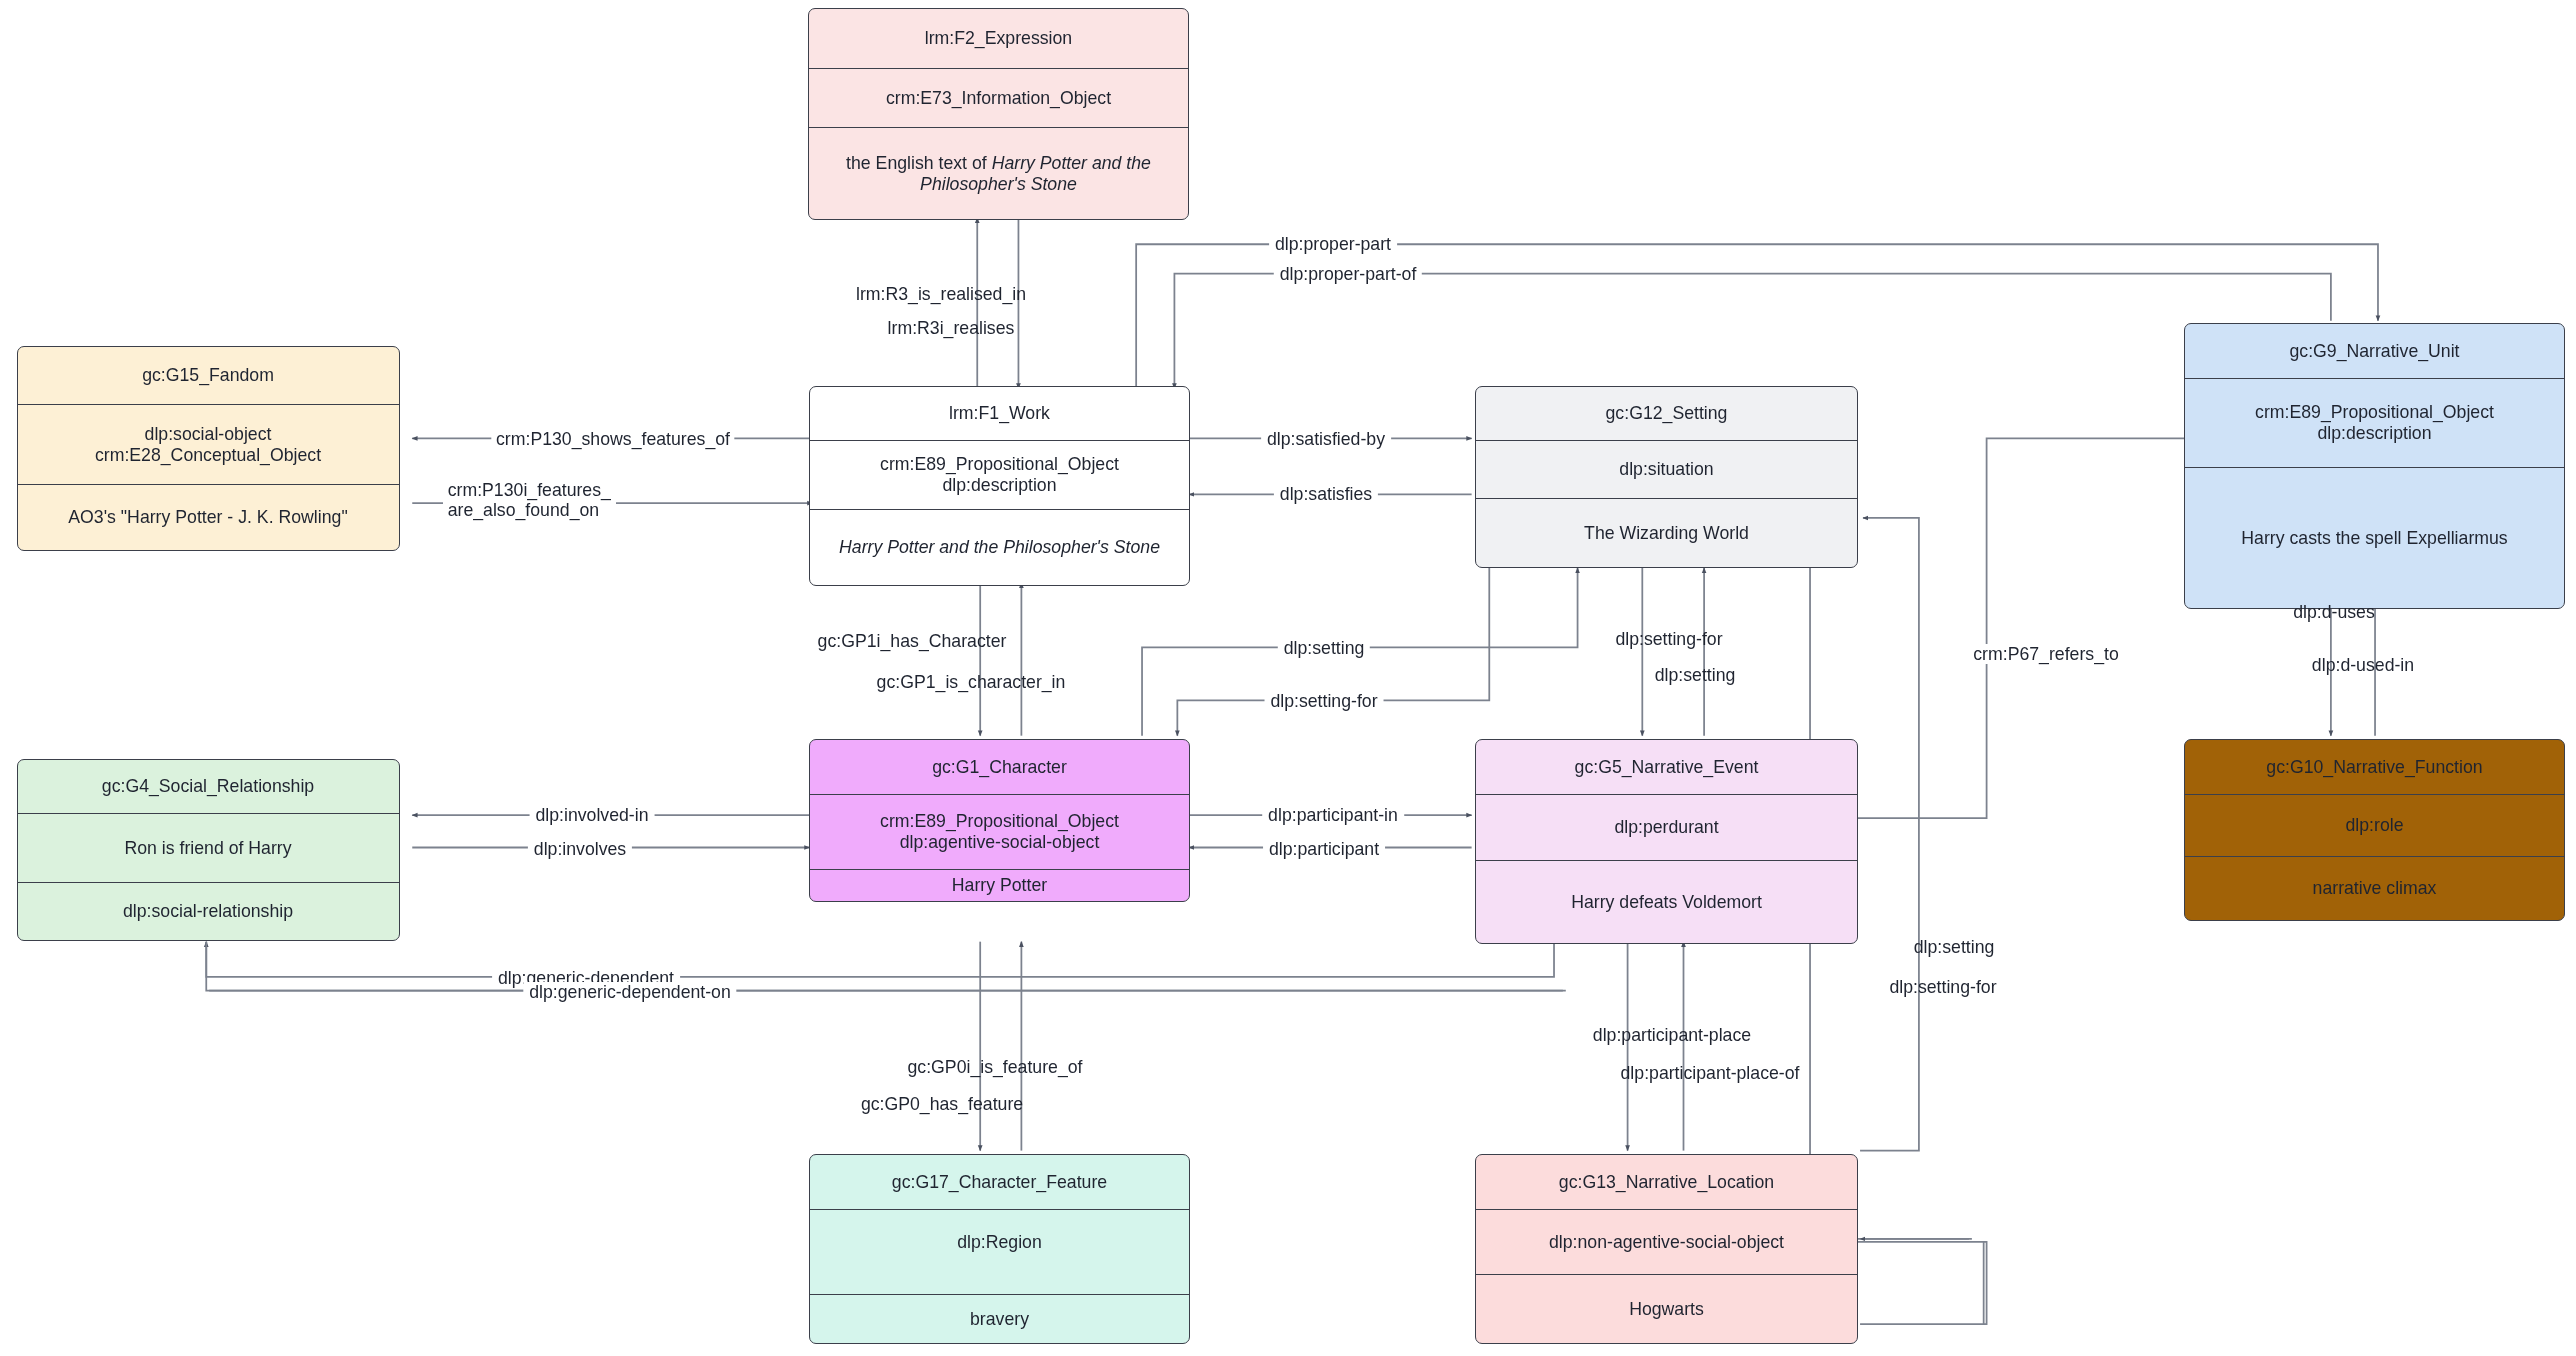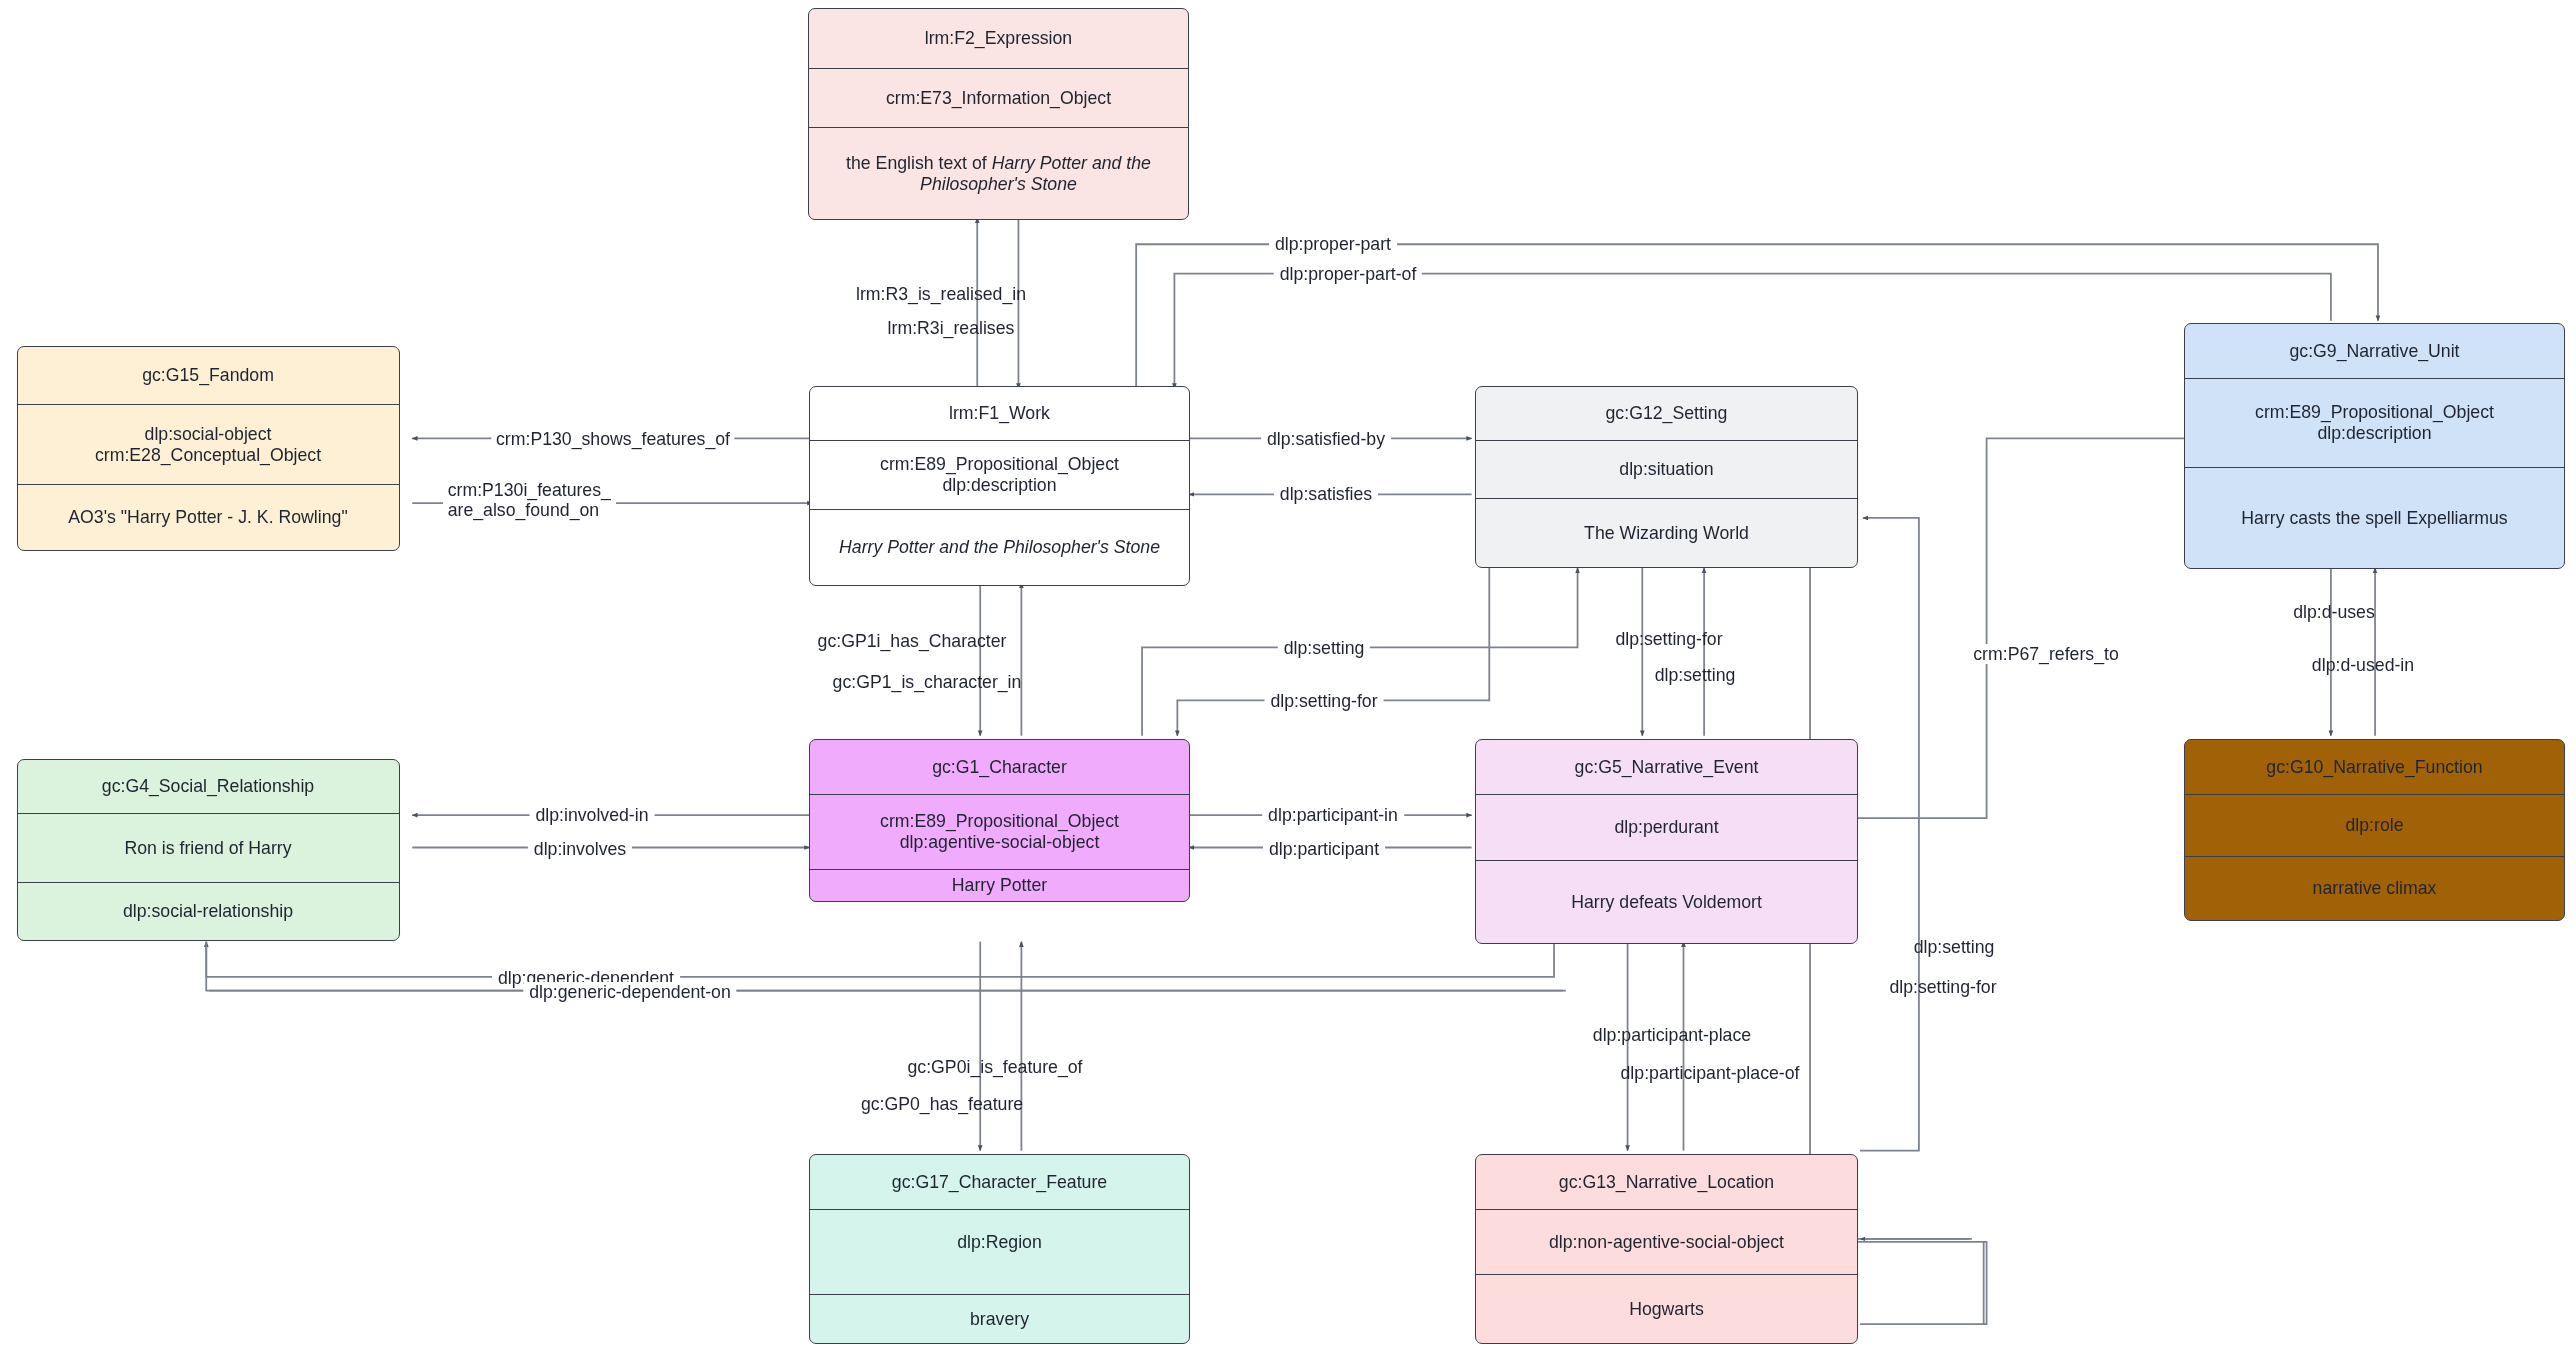--- a/index.html
+++ b/index.html
@@ -106,21 +106,21 @@
 dlp:description</div>
     <div class="row r-inst sep ital" style="flex:1;">Harry Potter and the Philosopher's Stone</div>
   </div>
 
   <div class="node" style="left:1475px;top:386px;width:383px;height:182px;background:#f0f1f3;">
     <div class="row r-title" style="height:53px;">gc:G12_Setting</div>
     <div class="row r-mid sep" style="height:58px;">dlp:situation</div>
     <div class="row r-inst sep" style="flex:1;">The Wizarding World</div>
   </div>
 
-  <div class="node" style="left:2184px;top:323px;width:381px;height:246px;background:#cfe2f7;">
+  <div class="node" style="left:2184px;top:323px;width:381px;height:286px;background:#cfe2f7;">
     <div class="row r-title" style="height:54px;">gc:G9_Narrative_Unit</div>
     <div class="row r-mid sep" style="height:89px;white-space:pre-line;">crm:E89_Propositional_Object
 dlp:description</div>
     <div class="row r-inst sep" style="flex:1;">Harry casts the spell Expelliarmus</div>
   </div>
 
   <div class="node" style="left:16.5px;top:759px;width:383px;height:182px;background:#dbf2dd;">
     <div class="row r-title" style="height:53px;">gc:G4_Social_Relationship</div>
     <div class="row r-inst sep" style="flex:1;">Ron is friend of Harry</div>
     <div class="row r-mid sep" style="height:58px;">dlp:social-relationship</div>
@@ -164,21 +164,21 @@
   <span class="elabel c" style="left:1348px;top:264px;background:#fff;padding:0 5.9px;">dlp:proper-part-of</span>
 
   <span class="elabel c" style="left:613px;top:429px;background:#fff;padding:0 4.7px;">crm:P130_shows_features_of</span>
   <span class="elabel l" style="left:443px;top:480px;background:#fff;padding:0 4.7px;">crm:P130i_features_
 are_also_found_on</span>
 
   <span class="elabel c" style="left:1326px;top:429px;background:#fff;padding:0 5.9px;">dlp:satisfied-by</span>
   <span class="elabel c" style="left:1326px;top:484px;background:#fff;padding:0 5.9px;">dlp:satisfies</span>
 
   <span class="elabel c" style="left:912px;top:631px;">gc:GP1i_has_Character</span>
-  <span class="elabel c" style="left:927px;top:672px;">gc:GP1_is_character_in</span>
+  <span class="elabel c" style="left:971px;top:672px;">gc:GP1_is_character_in</span>
 
   <span class="elabel c" style="left:1324px;top:638px;background:#fff;padding:0 5.9px;">dlp:setting</span>
   <span class="elabel c" style="left:1324px;top:691px;background:#fff;padding:0 5.9px;">dlp:setting-for</span>
 
   <span class="elabel c" style="left:1669px;top:629px;">dlp:setting-for</span>
   <span class="elabel c" style="left:1695px;top:665px;">dlp:setting</span>
 
   <span class="elabel c" style="left:2046px;top:644px;background:#fff;padding:0 5.9px;">crm:P67_refers_to</span>
 
   <span class="elabel c" style="left:2334px;top:602px;">dlp:d-uses</span>

